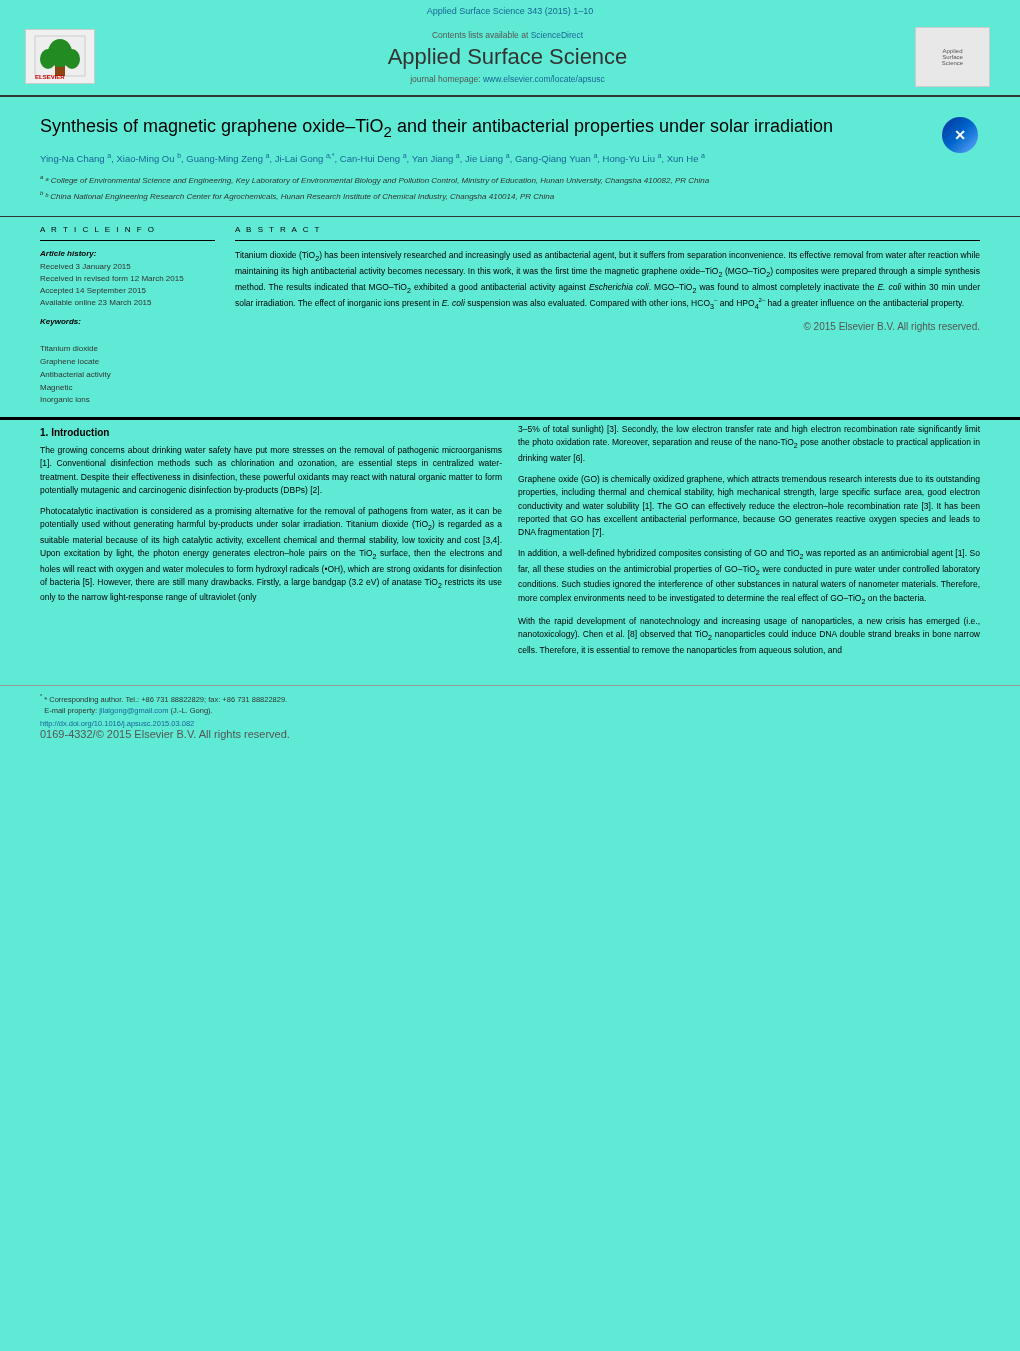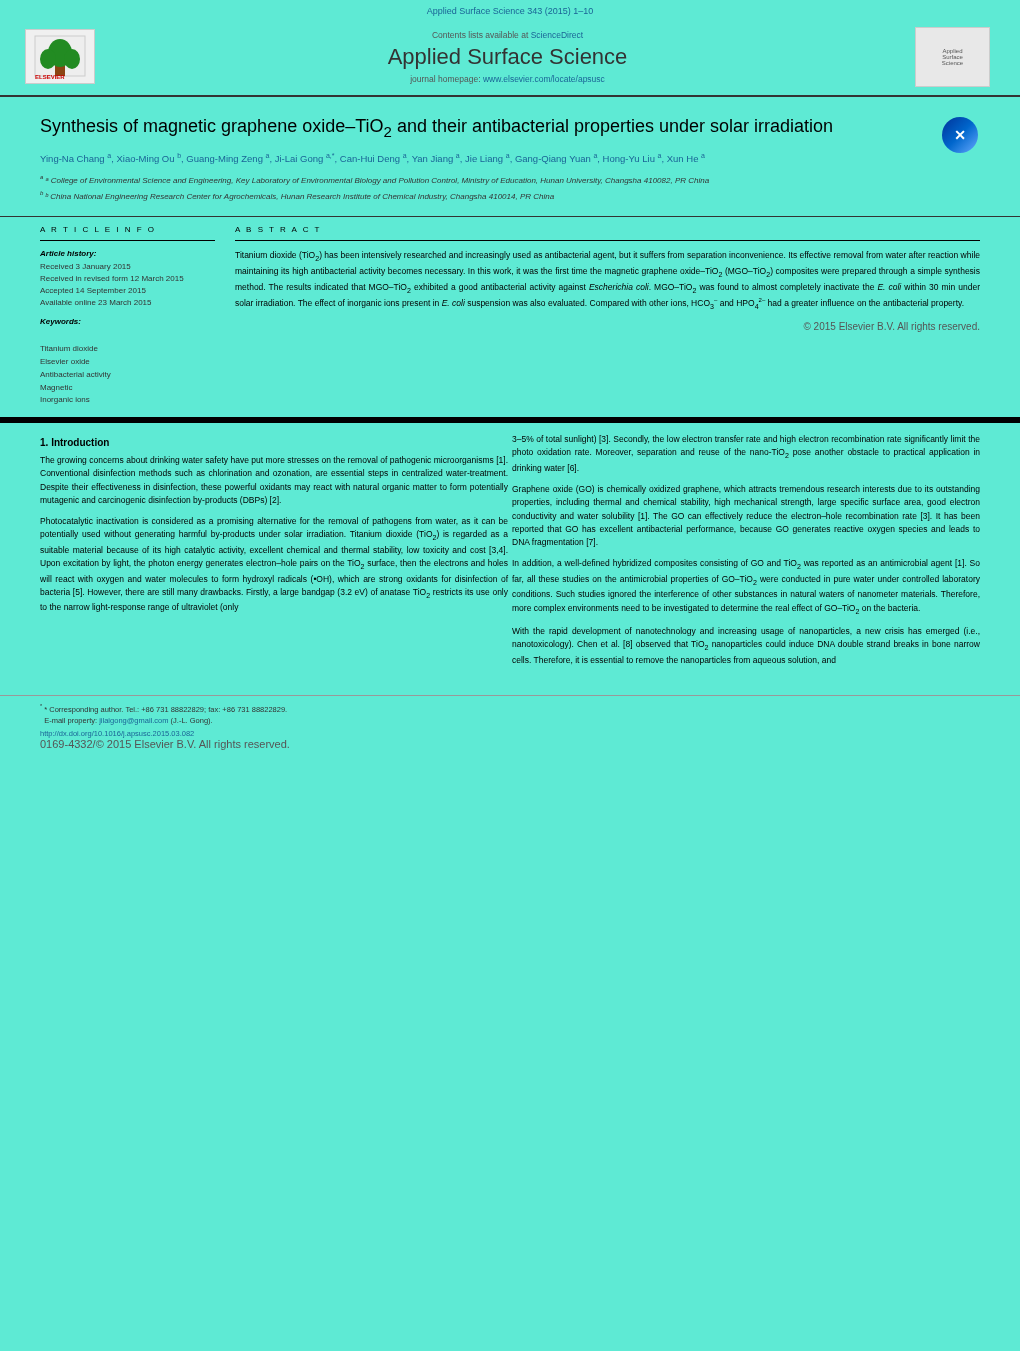--- a/index.html
+++ b/index.html
@@ -248,23 +248,23 @@
       font-size: 10px;
       font-family: Arial, sans-serif;
       color: #555;
       margin-top: 8px;
       text-align: right;
     }
 
     
     .main-content {
       display: flex;
-      padding: 10px 40px 10px 40px;
-      gap: 4px;
-      border-top: 6px solid #000000;
+      padding: 3px 40px 10px 40px;
+      gap: 16px;
+      border-top: 3px solid #000000;
     }
 
     .main-left {
       flex: 1;
     }
 
     .main-right {
       flex: 1;
     }
 
@@ -385,21 +385,21 @@
       <div class="section-heading">A R T I C L E   I N F O</div>
       <hr class="divider-line">
       <div class="article-info-label">Article history:</div>
       <div class="article-info-item">Received 3 January 2015</div>
       <div class="article-info-item">Received in revised form 12 March 2015</div>
       <div class="article-info-item">Accepted 14 September 2015</div>
       <div class="article-info-item">Available online 23 March 2015</div>
       <div class="keywords-label">Keywords:</div>
       <div class="keywords-list">
         <div>Titanium dioxide</div>
-        <div>Elsevier oxide</div>
+        <div>Graphene locate</div>
         <div>Antibacterial activity</div>
         <div>Magnetic</div>
         <div>Inorganic ions</div>
       </div>
     </div>
 
     <div class="right-col">
       <div class="section-heading">A B S T R A C T</div>
       <hr class="divider-line">
       <div class="abstract-text">

